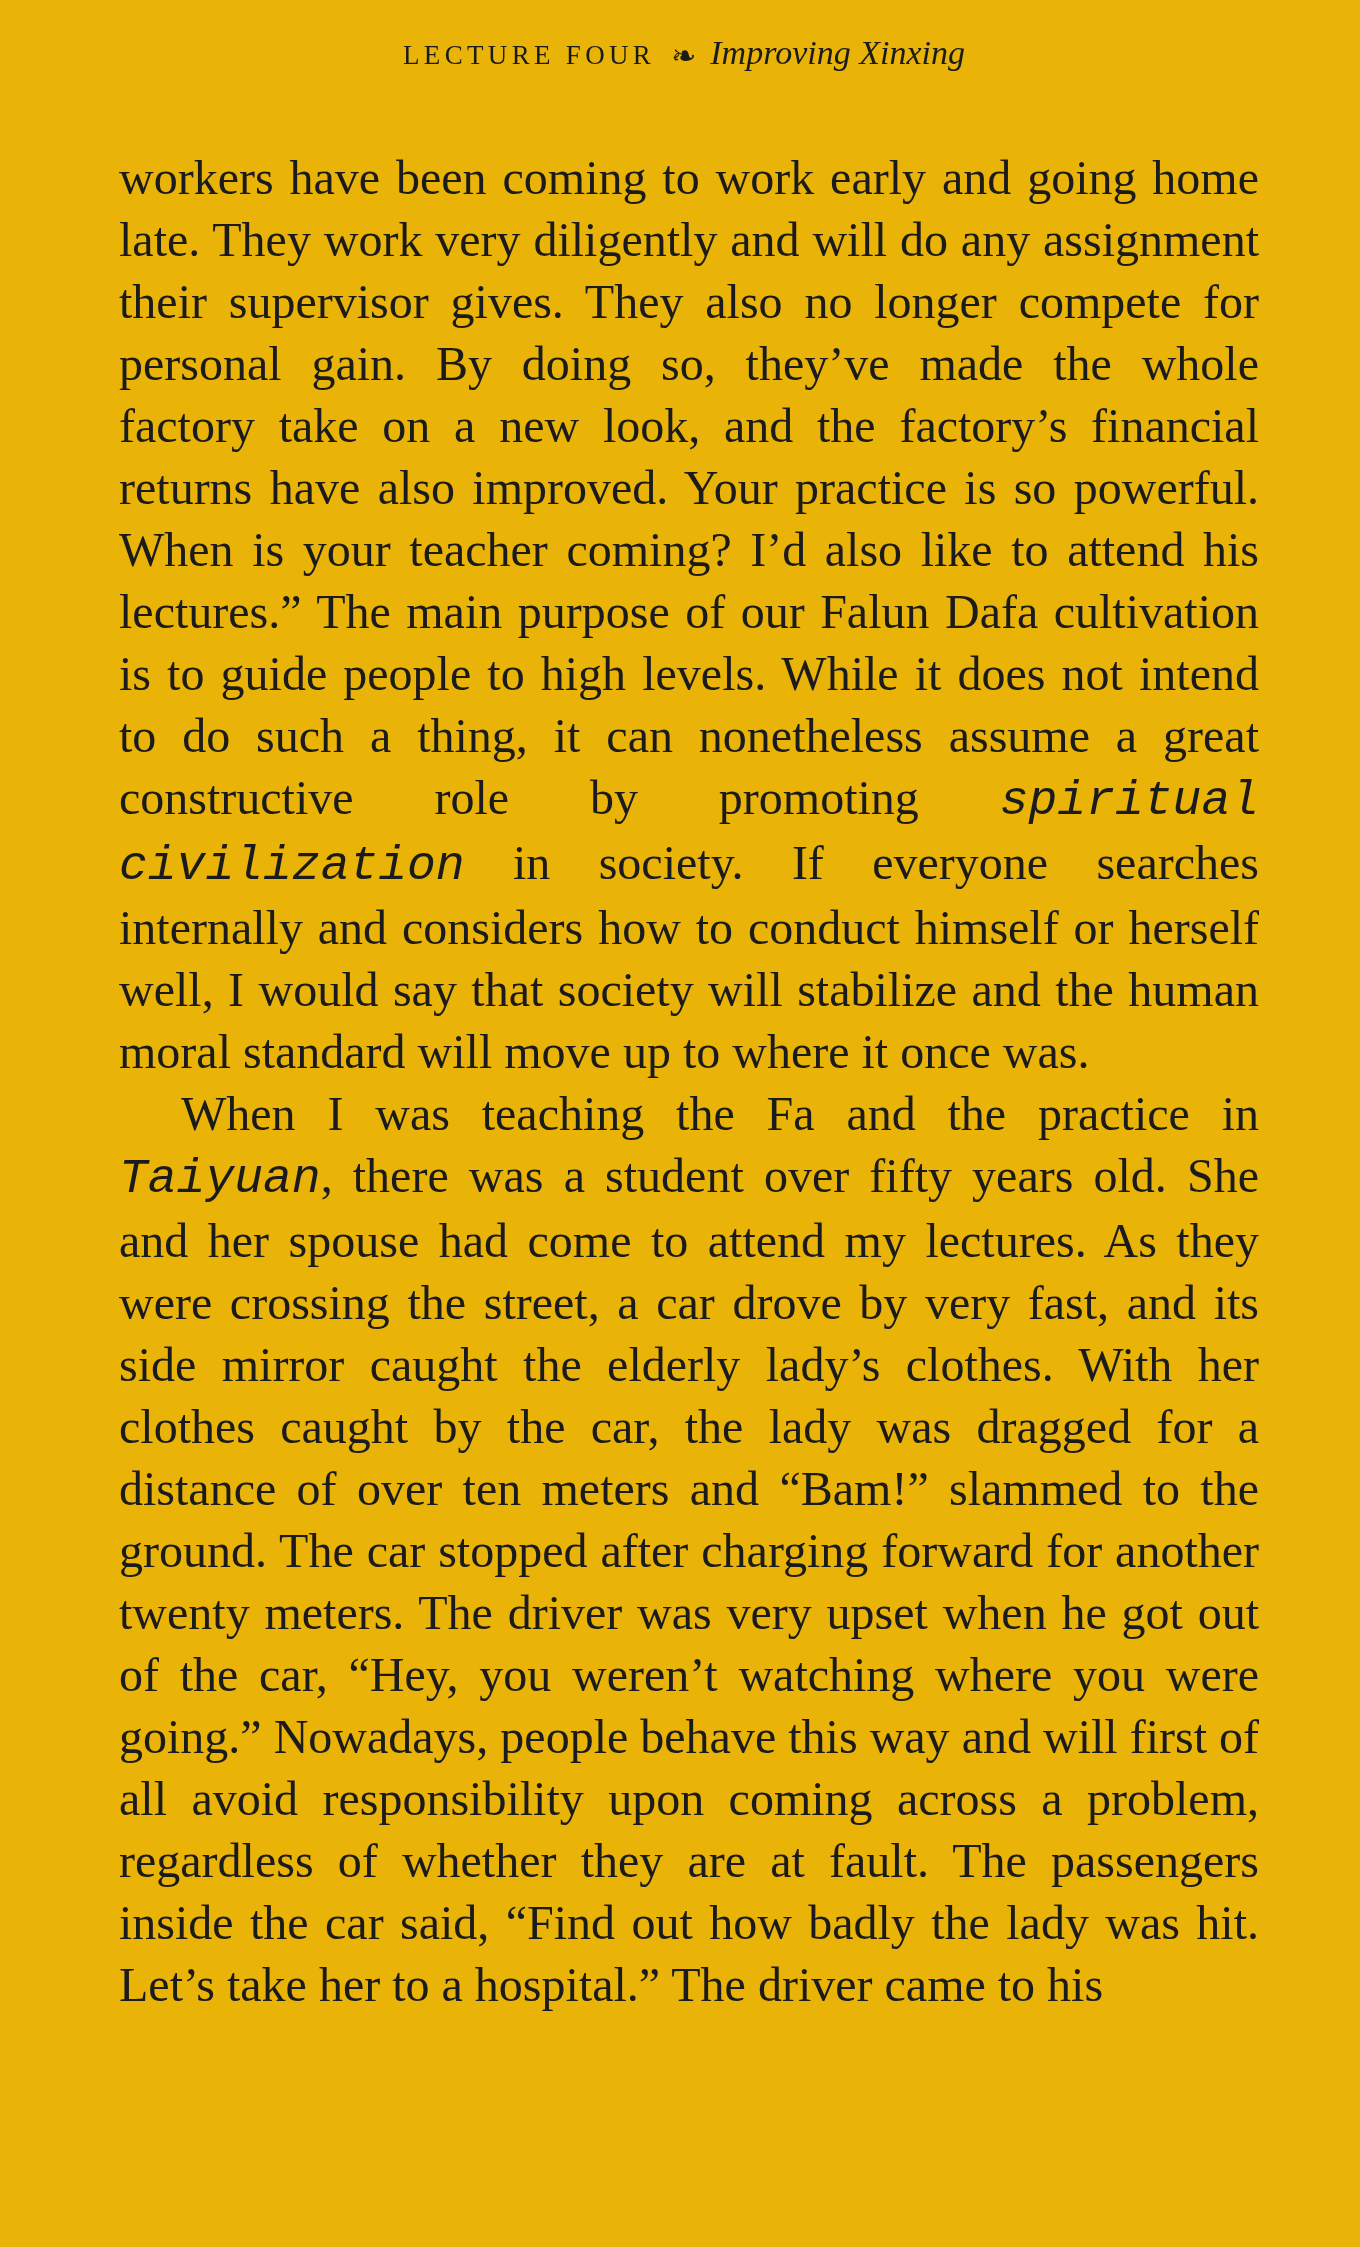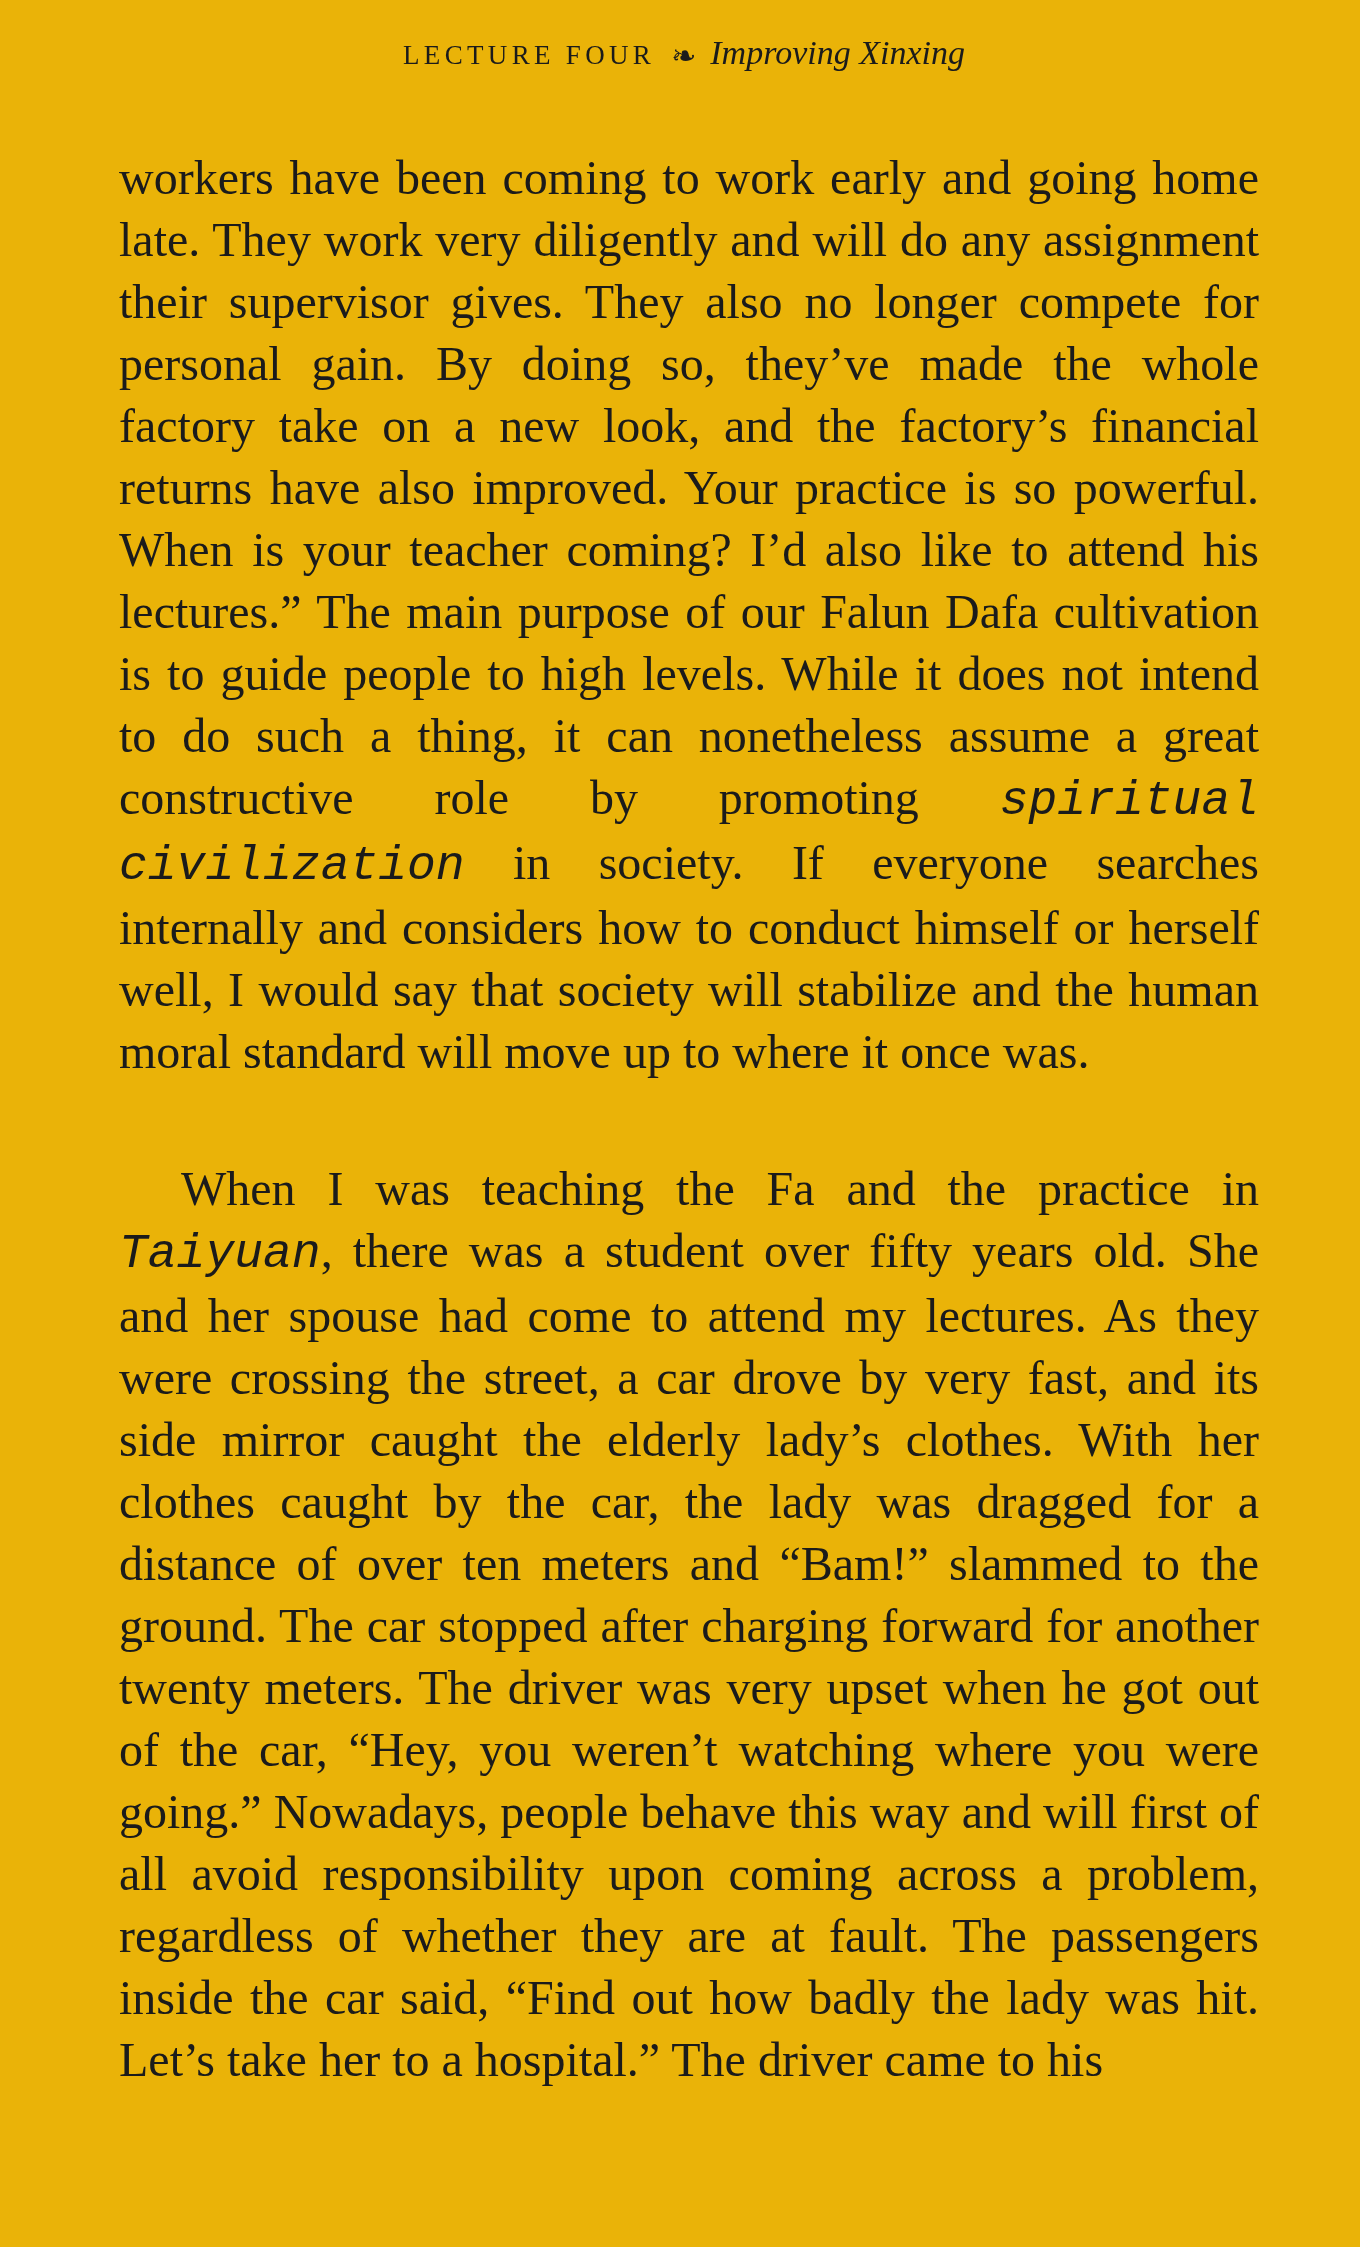--- a/index.html
+++ b/index.html
@@ -50,21 +50,20 @@
     line-height: 62px;
     text-align: justify;
     hyphens: none;
     -webkit-hyphens: none;
   }
   .text-block p {
     margin: 0;
     padding: 0;
   }
   .text-block p.indented {
-    margin-top: 75px;
     text-indent: 62px;
   }
   .text-block em {
     font-style: italic;
     font-family: Liberation Mono, monospace;
   }
   .folio {
     position: absolute;
     top: 2152px;
     left: 0;

